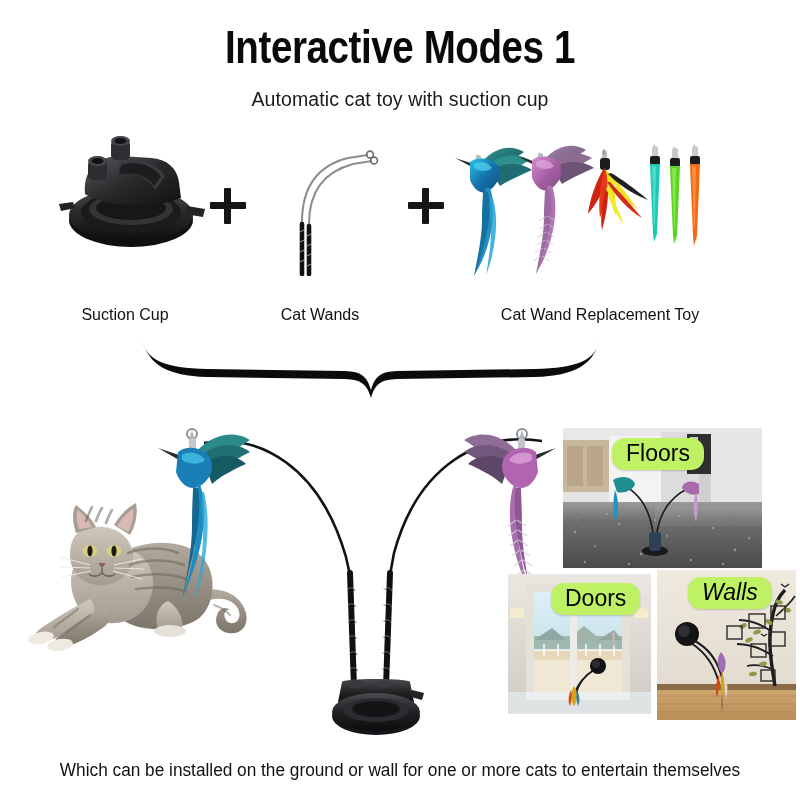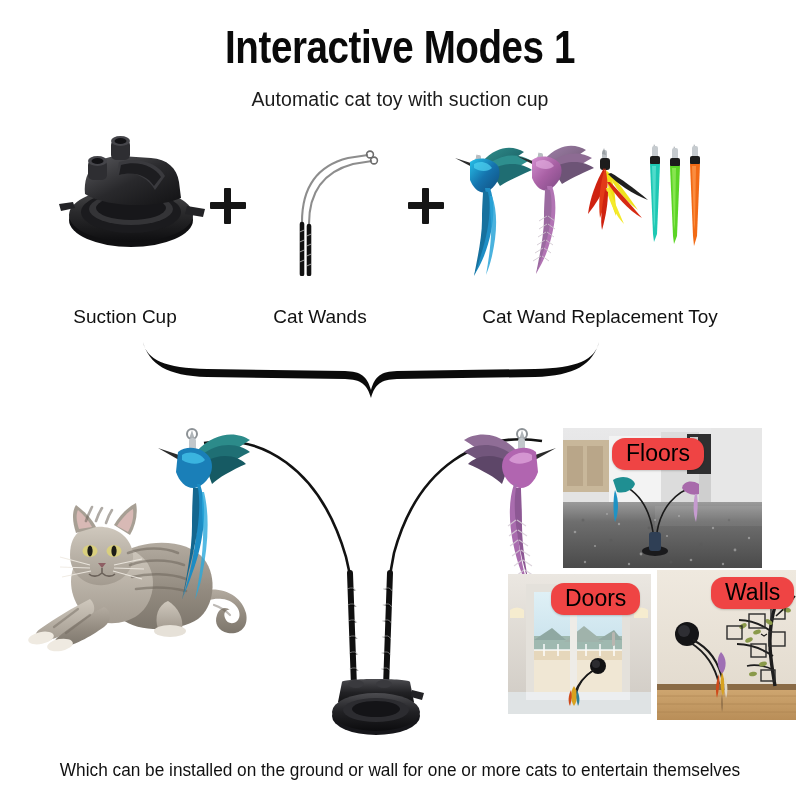--- a/index.html
+++ b/index.html
@@ -15,42 +15,42 @@
     font-weight:bold;font-size:47px;letter-spacing:-0.5px;
     transform:scaleX(0.82);transform-origin:center top;
     color:#0a0a0a;line-height:1.05;white-space:nowrap;
   }
   #subtitle{
     position:absolute;left:0;top:88px;width:800px;text-align:center;
     font-size:19.5px;color:#1b1b1b;letter-spacing:0.1px;
   }
 
   
-  .prodlabel{position:absolute;font-size:19px;color:#111;text-align:center;white-space:nowrap;}
+  .prodlabel{position:absolute;font-size:16px;color:#111;text-align:center;white-space:nowrap;}
   #lbl-suction{left:30px;top:306px;width:190px;}
   #lbl-wands{left:245px;top:306px;width:150px;}
   #lbl-repl{left:440px;top:306px;width:320px;}
 
   .plus{position:absolute;font-size:0;}
   .plus i{position:absolute;background:#151515;display:block;border-radius:1px;}
   .plus .h{width:36px;height:7px;left:0;top:14px;}
   .plus .v{width:7px;height:36px;left:14px;top:0;}
   #plus1{left:210px;top:188px;width:36px;height:36px;}
   #plus2{left:408px;top:188px;width:36px;height:36px;}
 
   
   #caption{
     position:absolute;left:0;top:760px;width:800px;text-align:center;
     font-size:17.5px;color:#111;white-space:nowrap;
     transform:scaleX(0.985);transform-origin:center;
   }
 
   
   .badge{
-    position:absolute;background:#ef4444;border-radius:13px;
+    position:absolute;background:#bef264;border-radius:13px;
     font-size:23px;color:#000;display:flex;align-items:center;justify-content:center;
     padding:2px 14px 4px;box-shadow:0 1px 2px rgba(0,0,0,.18);
     line-height:1.15;white-space:nowrap;z-index:9;
   }
 
   
   .photo{position:absolute;overflow:hidden;background:#cfcfcf;}
   #photo-floors{left:563px;top:428px;width:199px;height:140px;}
   #photo-doors{left:508px;top:574px;width:143px;height:140px;}
   #photo-walls{left:657px;top:570px;width:139px;height:150px;}
@@ -622,17 +622,17 @@
 
       <g transform="translate(56,82)">
         <path d="M8 0 C14 6 14 16 9 22 C4 16 3 6 8 0 Z" fill="#9f6fb4"></path>
         <path d="M9 20 C12 28 12 36 10 44 C7 36 7 28 9 20 Z" fill="#d8a21f"></path>
         <path d="M6 22 C3 30 2 38 4 46 C6 38 7 30 6 22 Z" fill="#cf4a1a"></path>
         <path d="M12 24 C15 32 15 40 13 46 C11 38 11 30 12 24 Z" fill="#e0d8c8"></path>
         <path d="M9 42 C10 50 10 56 9 60 C8 54 8 48 9 42 Z" fill="#8a6b46"></path>
       </g>
     </svg>
   </div>
-  <div class="badge" style="left:711px;top:577px;">Walls</div>
+  <div class="badge" style="left:688px;top:577px;font-style:italic;">Walls</div>
 
   <div id="caption" class="nosel">Which can be installed on the ground or wall for one or more cats to entertain themselves</div>
 
 </div>
 
 </body></html>

